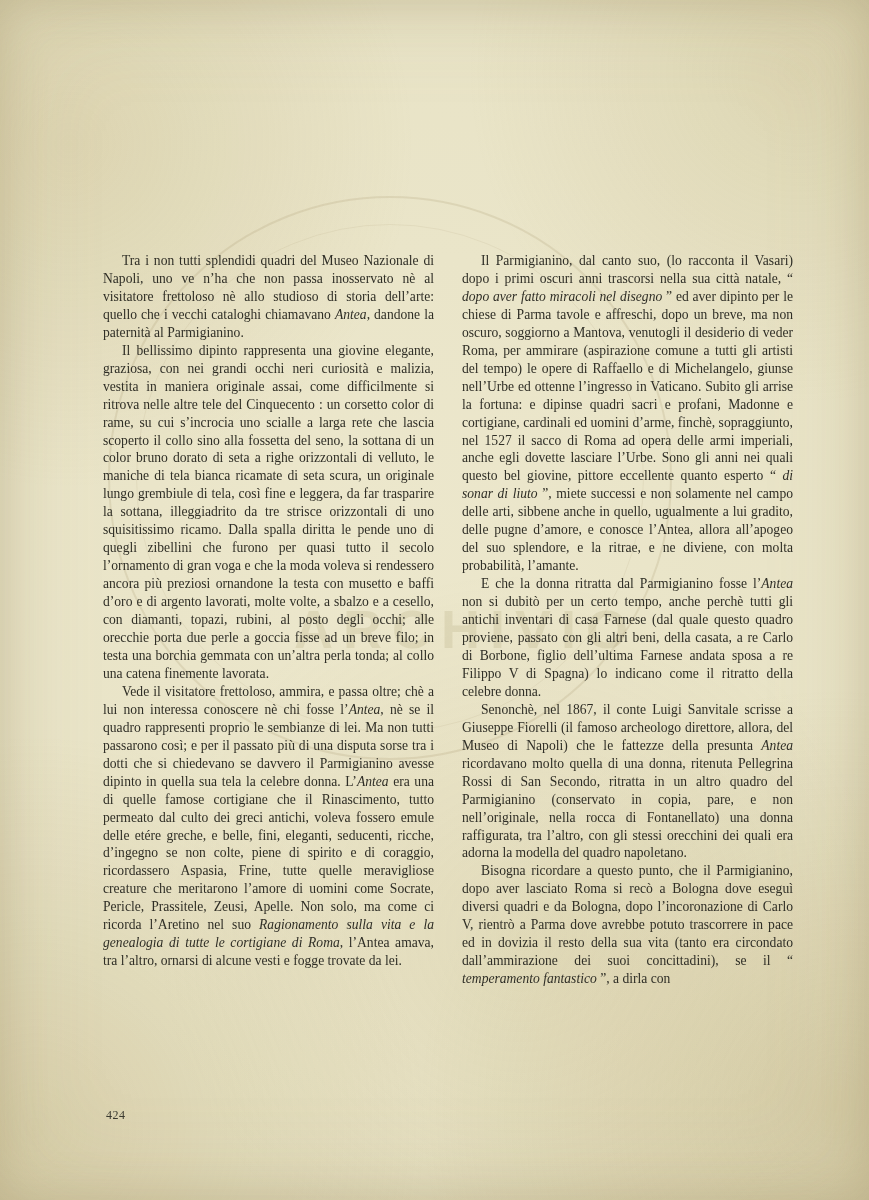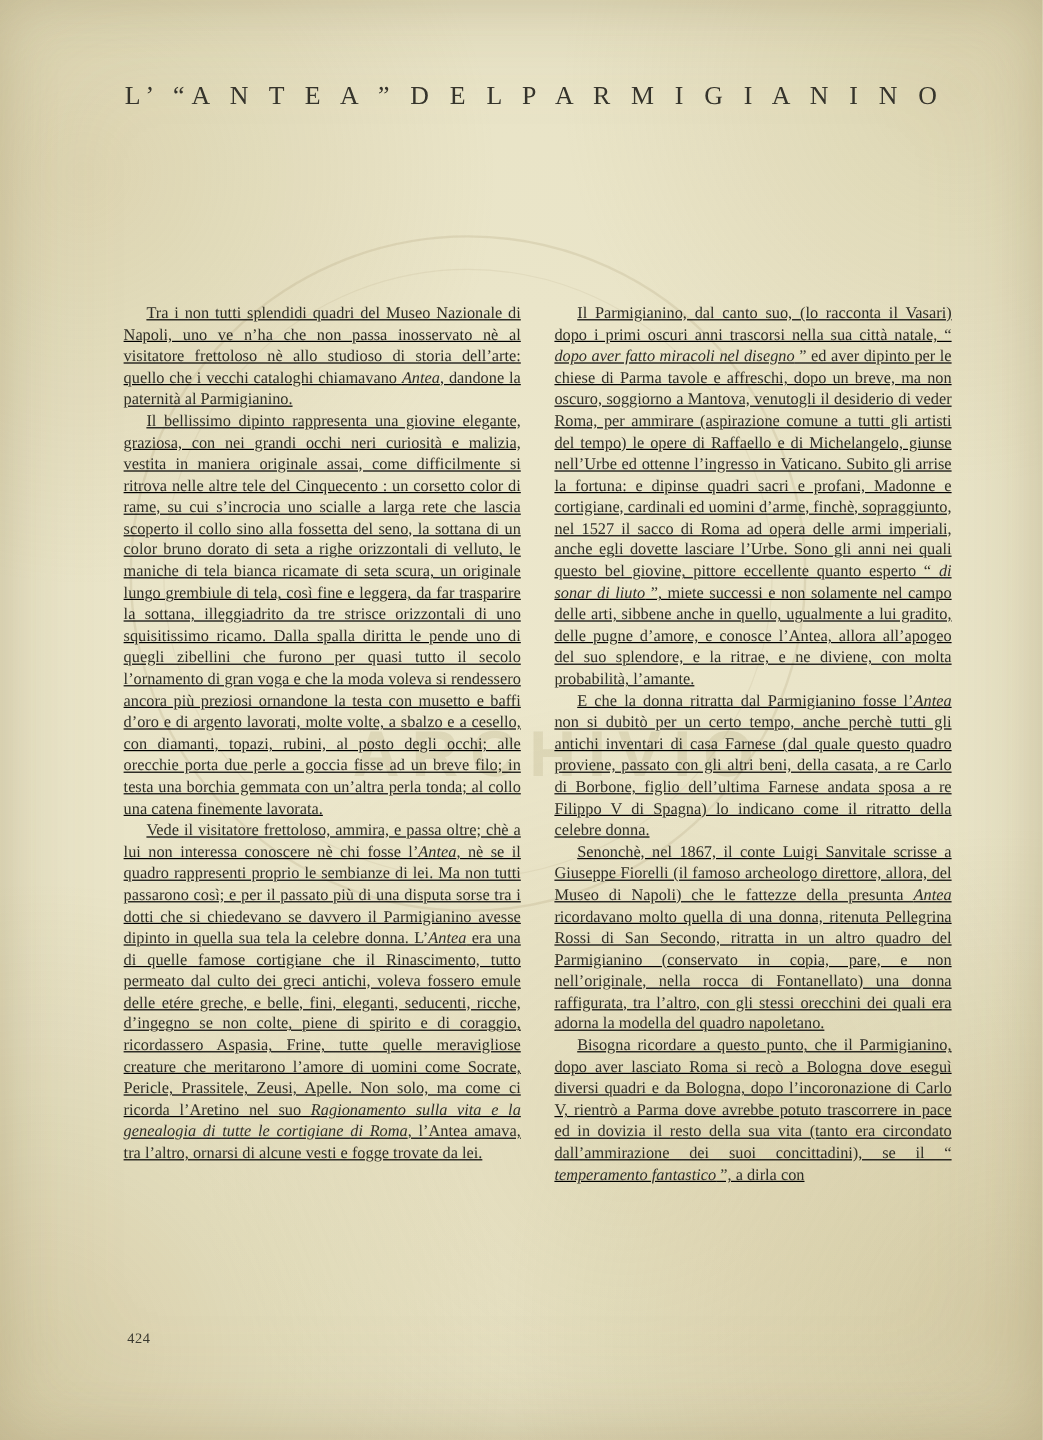--- a/index.html
+++ b/index.html
@@ -97,21 +97,20 @@
 
   
   .columns {
     position: absolute;
     left: 103px;
     top: 252px;
     width: 690px;
     height: 820px;
     display: flex;
     gap: 28px;
-    text-decoration: underline;
   }
   .col {
     width: 331px;
     font-size: 13.6px;
     line-height: 17.95px;
     color: #2f2e26;
     text-align: justify;
     text-justify: inter-word;
     hyphens: manual;
   }
@@ -137,21 +136,20 @@
 </head>
 <body>
 
 <div class="page">
 
   <div class="grain"></div>
 
   <div class="watermark-ring"></div>
   <div class="watermark-text">ARCHIVIO</div>
 
-  <div class="running-head">L’  “A N T E A ”   D E L   P A R M I G I A N I N O</div>
 
   <div class="columns">
     <div class="col">
         <p>Tra i non tutti splendidi quadri del Museo Nazionale di Napoli, uno ve n’ha che non passa inosservato nè al visitatore frettoloso nè allo studioso di storia dell’arte: quello che i vecchi cataloghi chiamavano <i>Antea</i>, dandone la paternità al Parmigianino.</p>
         <p>Il bellissimo dipinto rappresenta una giovine elegante, graziosa, con nei grandi occhi neri curiosità e malizia, vestita in maniera originale assai, come difficilmente si ritrova nelle altre tele del Cinquecento : un corsetto color di rame, su cui s’incrocia uno scialle a larga rete che lascia scoperto il collo sino alla fossetta del seno, la sottana di un color bruno dorato di seta a righe orizzontali di velluto, le maniche di tela bianca ricamate di seta scura, un originale lungo grembiule di tela, così fine e leggera, da far trasparire la sottana, illeggiadrito da tre strisce orizzontali di uno squisitissimo ricamo. Dalla spalla diritta le pende uno di quegli zibellini che furono per quasi tutto il secolo l’ornamento di gran voga e che la moda voleva si rendessero ancora più preziosi ornandone la testa con musetto e baffi d’oro e di argento lavorati, molte volte, a sbalzo e a cesello, con diamanti, topazi, rubini, al posto degli occhi; alle orecchie porta due perle a goccia fisse ad un breve filo; in testa una borchia gemmata con un’altra perla tonda; al collo una catena finemente lavorata.</p>
         <p>Vede il visitatore frettoloso, ammira, e passa oltre; chè a lui non interessa conoscere nè chi fosse l’<i>Antea</i>, nè se il quadro rappresenti proprio le sembianze di lei. Ma non tutti passarono così; e per il passato più di una disputa sorse tra i dotti che si chiedevano se davvero il Parmigianino avesse dipinto in quella sua tela la celebre donna. L’<i>Antea</i> era una di quelle famose cortigiane che il Rinascimento, tutto permeato dal culto dei greci antichi, voleva fossero emule delle etére greche, e belle, fini, eleganti, seducenti, ricche, d’ingegno se non colte, piene di spirito e di coraggio, ricordassero Aspasia, Frine, tutte quelle meravigliose creature che meritarono l’amore di uomini come Socrate, Pericle, Prassitele, Zeusi, Apelle. Non solo, ma come ci ricorda l’Aretino nel suo <i>Ragionamento sulla vita e la genealogia di tutte le cortigiane di Roma</i>, l’Antea amava, tra l’altro, ornarsi di alcune vesti e fogge trovate da lei.</p>
       </div>
     <div class="col">
         <p>Il Parmigianino, dal canto suo, (lo racconta il Vasari) dopo i primi oscuri anni trascorsi nella sua città natale, “ <i>dopo aver fatto miracoli nel disegno</i> ” ed aver dipinto per le chiese di Parma tavole e affreschi, dopo un breve, ma non oscuro, soggiorno a Mantova, venutogli il desiderio di veder Roma, per ammirare (aspirazione comune a tutti gli artisti del tempo) le opere di Raffaello e di Michelangelo, giunse nell’Urbe ed ottenne l’ingresso in Vaticano. Subito gli arrise la fortuna: e dipinse quadri sacri e profani, Madonne e cortigiane, cardinali ed uomini d’arme, finchè, sopraggiunto, nel 1527 il sacco di Roma ad opera delle armi imperiali, anche egli dovette lasciare l’Urbe. Sono gli anni nei quali questo bel giovine, pittore eccellente quanto esperto “ <i>di sonar di liuto</i> ”, miete successi e non solamente nel campo delle arti, sibbene anche in quello, ugualmente a lui gradito, delle pugne d’amore, e conosce l’Antea, allora all’apogeo del suo splendore, e la ritrae, e ne diviene, con molta probabilità, l’amante.</p>
         <p>E che la donna ritratta dal Parmigianino fosse l’<i>Antea</i> non si dubitò per un certo tempo, anche perchè tutti gli antichi inventari di casa Farnese (dal quale questo quadro proviene, passato con gli altri beni, della casata, a re Carlo di Borbone, figlio dell’ultima Farnese andata sposa a re Filippo V di Spagna) lo indicano come il ritratto della celebre donna.</p>

